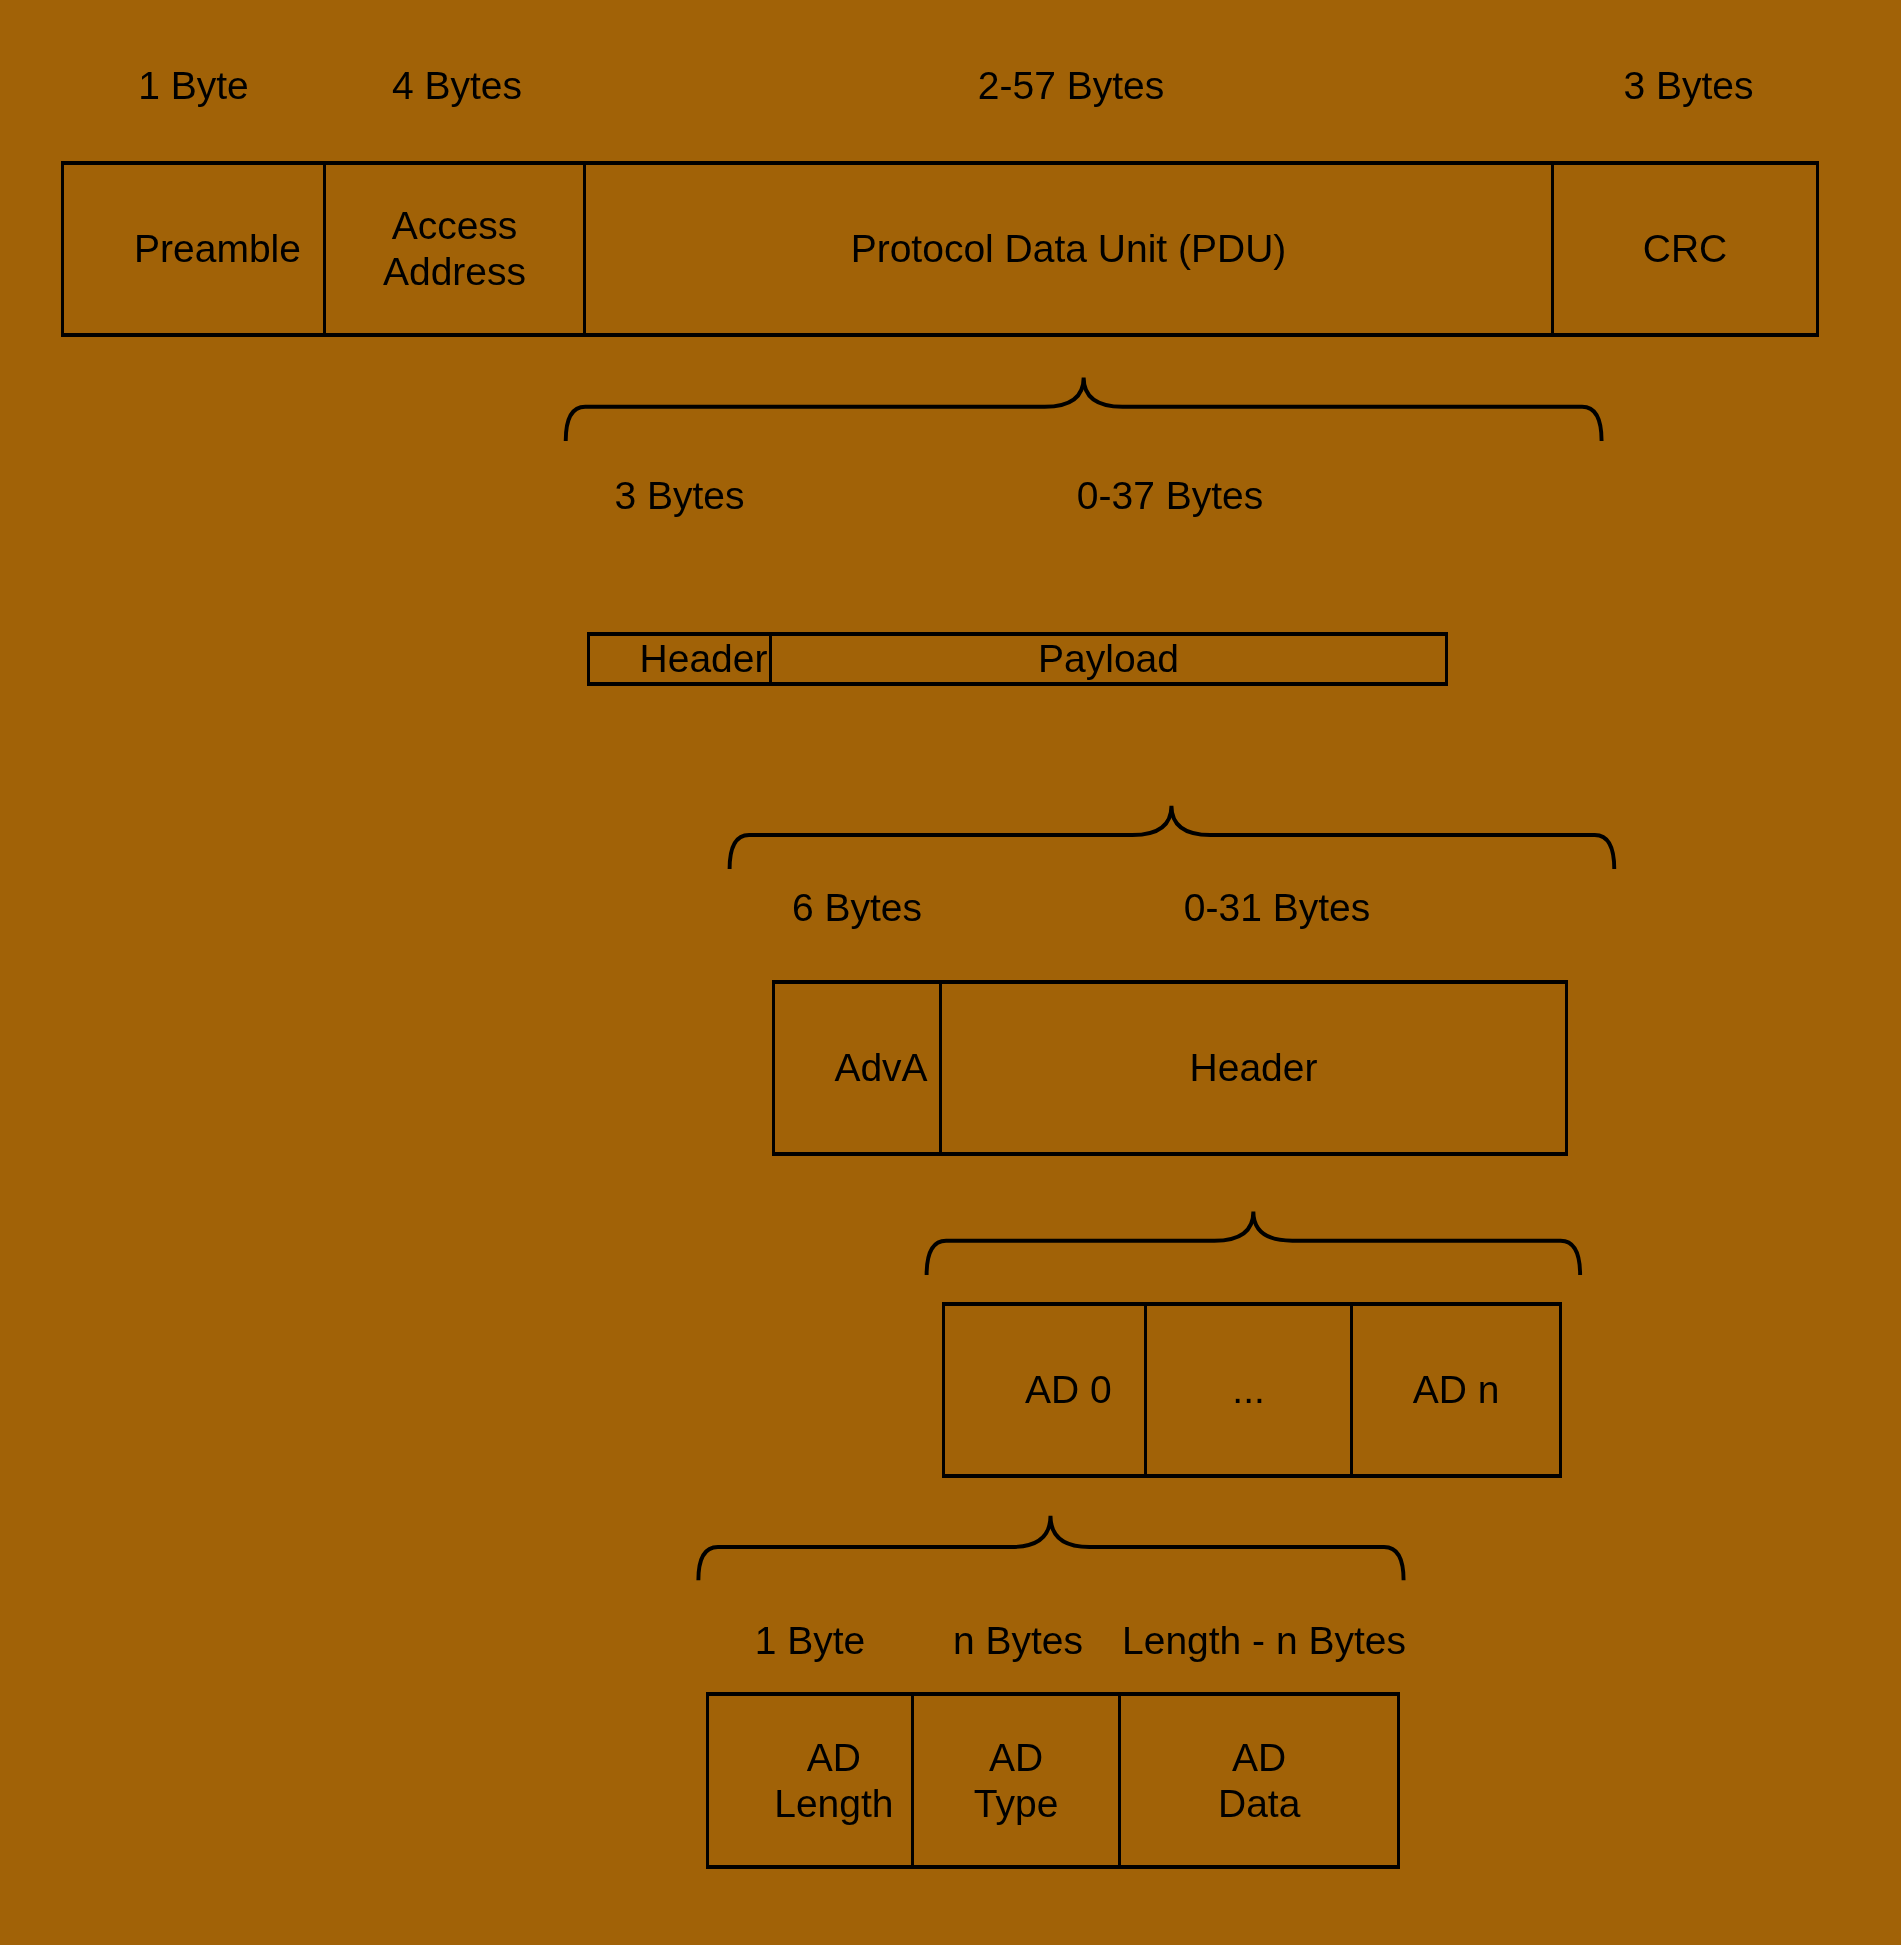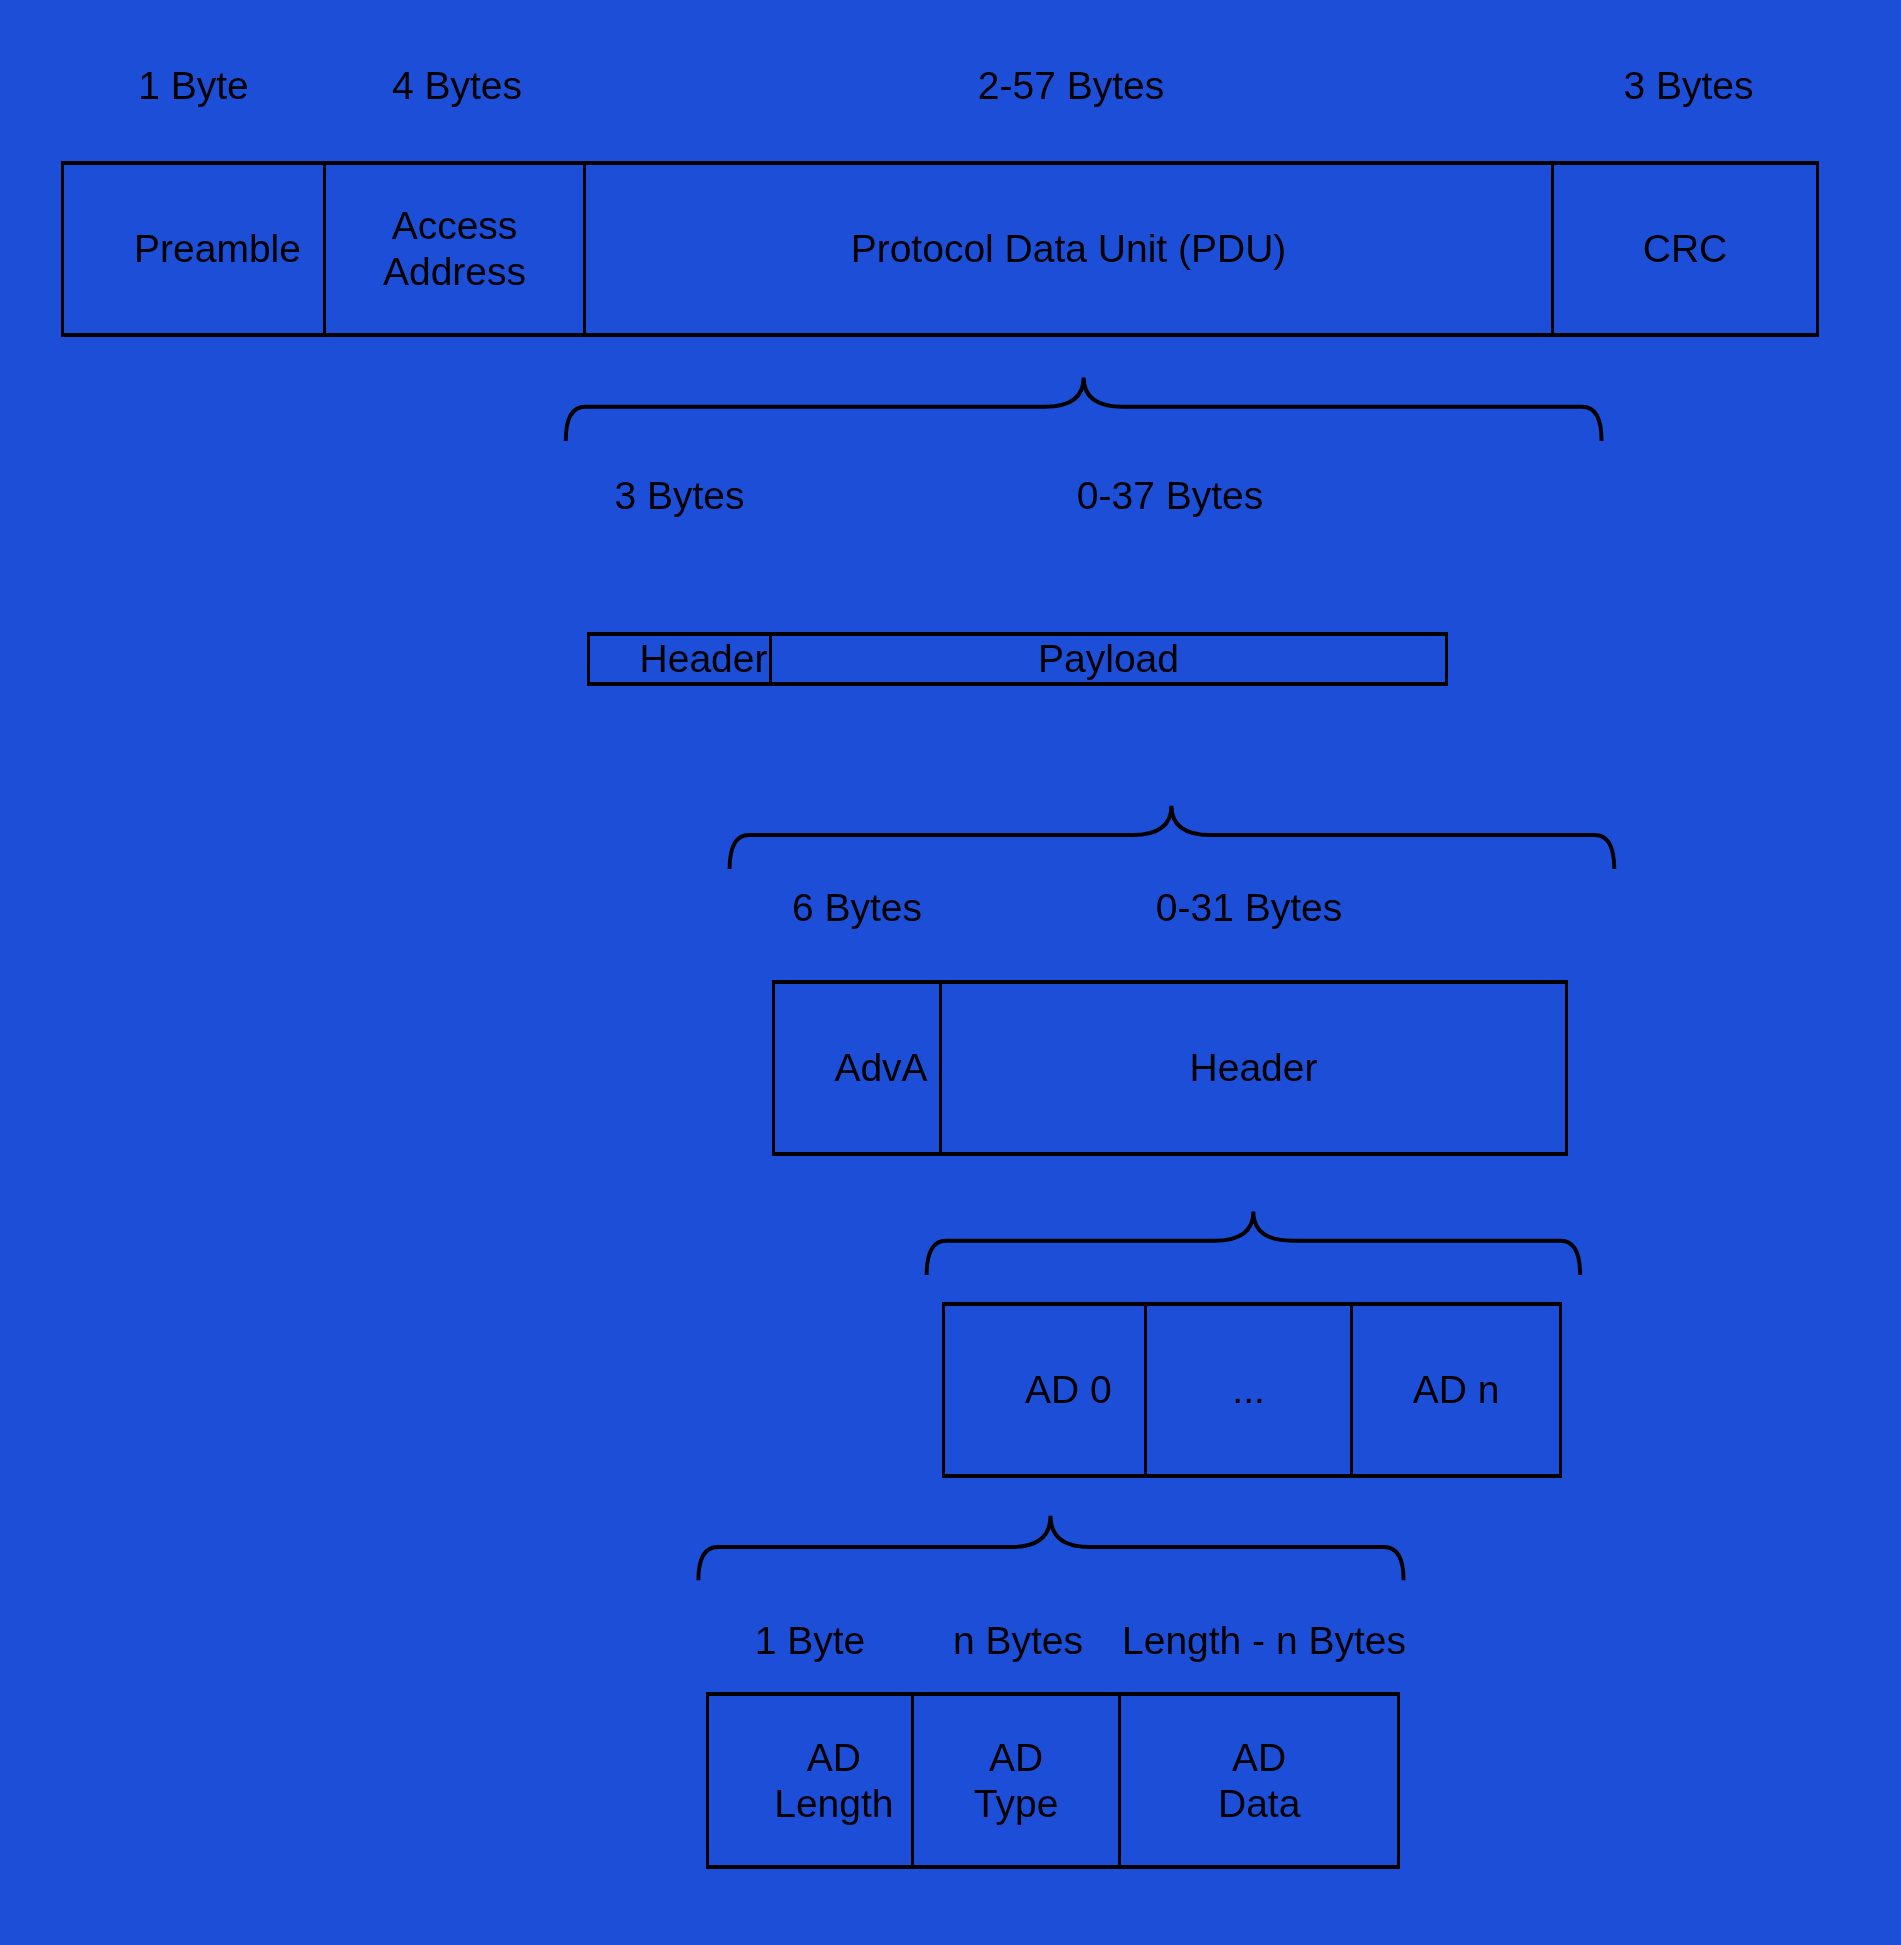--- a/index.html
+++ b/index.html
@@ -1,20 +1,20 @@
 <!DOCTYPE html>
 <html><head>
 <meta charset="utf-8">
 <style>
   html, body { margin: 0; padding: 0; background: #ffffff; }
   .canvas {
     position: relative;
     width: 1902px;
     height: 1946px;
-    background: #1d4ed8;
+    background: #a16207;
     font-family: "Liberation Sans", sans-serif;
     color: #000000;
     overflow: hidden;
   }
   .size-label {
     position: absolute;
     height: 47px;
     line-height: 47px;
     text-align: center;
     font-size: 39px;
@@ -70,21 +70,21 @@
 
   <div class="size-label" style="left:587px; top:472px; width:185px;">3 Bytes</div>
   <div class="size-label" style="left:772px; top:472px; width:796px;">0-37 Bytes</div>
 
   <div class="box-row" style="left:587px; top:571px; width:981px; height:176px;align-items:center;">
     <div class="cell" style="width:185px;">Header</div>
     <div class="cell" style="width:676px;">Payload</div>
   </div>
 
   <div class="size-label" style="left:772px; top:884px; width:170px;">6 Bytes</div>
-  <div class="size-label" style="left:936px; top:884px; width:626px;">0-31 Bytes</div>
+  <div class="size-label" style="left:964px; top:884px; width:626px;">0-31 Bytes</div>
 
   <div class="box-row" style="left:772px; top:980px; width:796px; height:176px;border-radius:10px;">
     <div class="cell" style="width:170px;">AdvA</div>
     <div class="cell" style="width:626px;">Header</div>
   </div>
 
   <div class="box-row" style="left:942px; top:1302px; width:620px; height:176px;">
     <div class="cell" style="width:205px;">AD 0</div>
     <div class="cell" style="width:207px;">...</div>
     <div class="cell" style="width:209px;">AD n</div>

